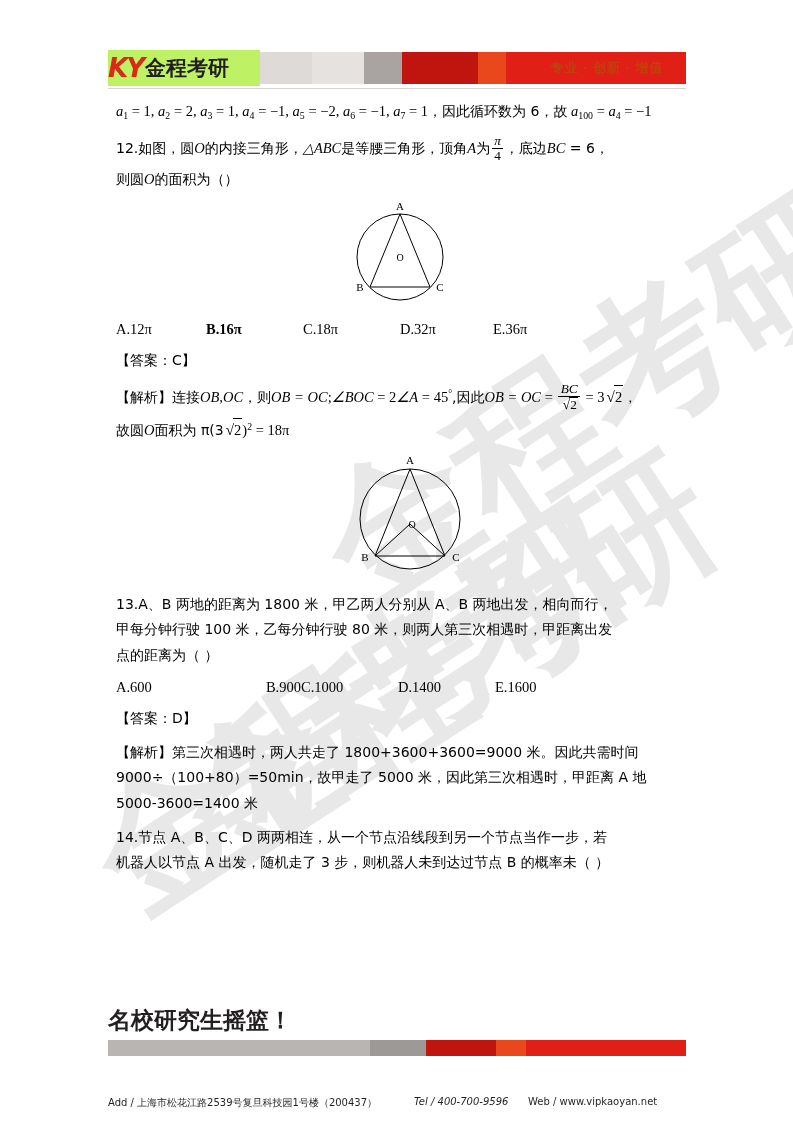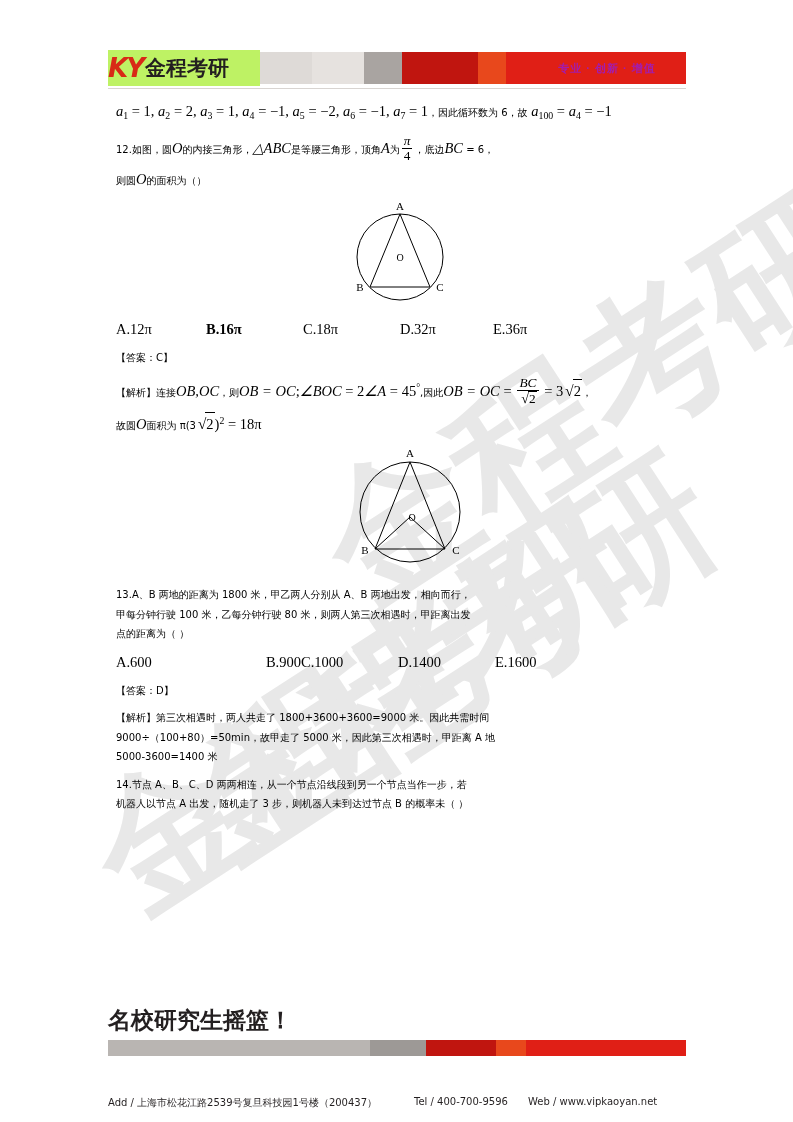--- a/index.html
+++ b/index.html
@@ -82,24 +82,24 @@
   .b2 { left: 204px; width: 52px;  background: #e6e2df; }
   .b3 { left: 256px; width: 38px;  background: #a9a4a1; }
   .b4 { left: 294px; width: 76px;  background: #c0150f; }
   .b5 { left: 370px; width: 28px;  background: #e8481c; }
   .b6 { left: 398px; width: 180px; background: #e01f16; }
   .slogan {
     position: absolute;
     left: 420px; top: 2px;
     width: 158px; height: 32px;
     display: flex; align-items: center; justify-content: center;
-    color: #a21caf;
+    color: #c2410c;
     font-family: "Liberation Sans", sans-serif;
     font-weight: bold;
-    font-size: 11px;
+    font-size: 13px;
     letter-spacing: 1px;
   }
   .header-rule {
     position: absolute;
     left: 108px; top: 88px;
     width: 578px;
     border-top: 1px solid #d8d4d1;
     z-index: 2;
   }
 
@@ -111,21 +111,21 @@
     width: 562px;
     z-index: 2;
   }
   .line {
     font-size: 14.5px;
     line-height: 1.55;
     margin: 0 0 12px 0;
     color: #000;
   }
   .line.tight { margin-bottom: 4px; }
-  .zh { font-family: "DejaVu Sans", sans-serif; font-size: 10px; }
+  .zh { font-family: "DejaVu Sans", sans-serif; font-size: 14px; }
   .mi { font-family: "Liberation Serif", serif; font-style: italic; }
   .mn { font-family: "Liberation Serif", serif; font-style: normal; }
   sub {
     font-size: 0.68em;
     vertical-align: -0.28em;
   }
   sup {
     font-size: 0.68em;
     vertical-align: 0.5em;
   }
@@ -201,21 +201,21 @@
   .fb5 { left: 418px; width: 160px; background: #e01f16; }
   .footer-info {
     position: relative;
     font-family: "DejaVu Sans", sans-serif;
     font-size: 10px;
     color: #231f20;
     height: 16px;
     margin-top: 40px;
   }
   .fi-addr { position: absolute; left: 0;   top: 0; }
-  .fi-tel  { position: absolute; left: 306px; top: 0; }
+  .fi-tel  { position: absolute; left: 306px; top: 0; font-style: italic; }
   .fi-web  { position: absolute; left: 420px; top: 0; text-align: right; }
 </style>
 </head>
 <body>
 
 <div class="page">
 
   <div class="watermark">
     <span class="wm1">金程考研</span>
     <span class="wm2">金程考研</span>

